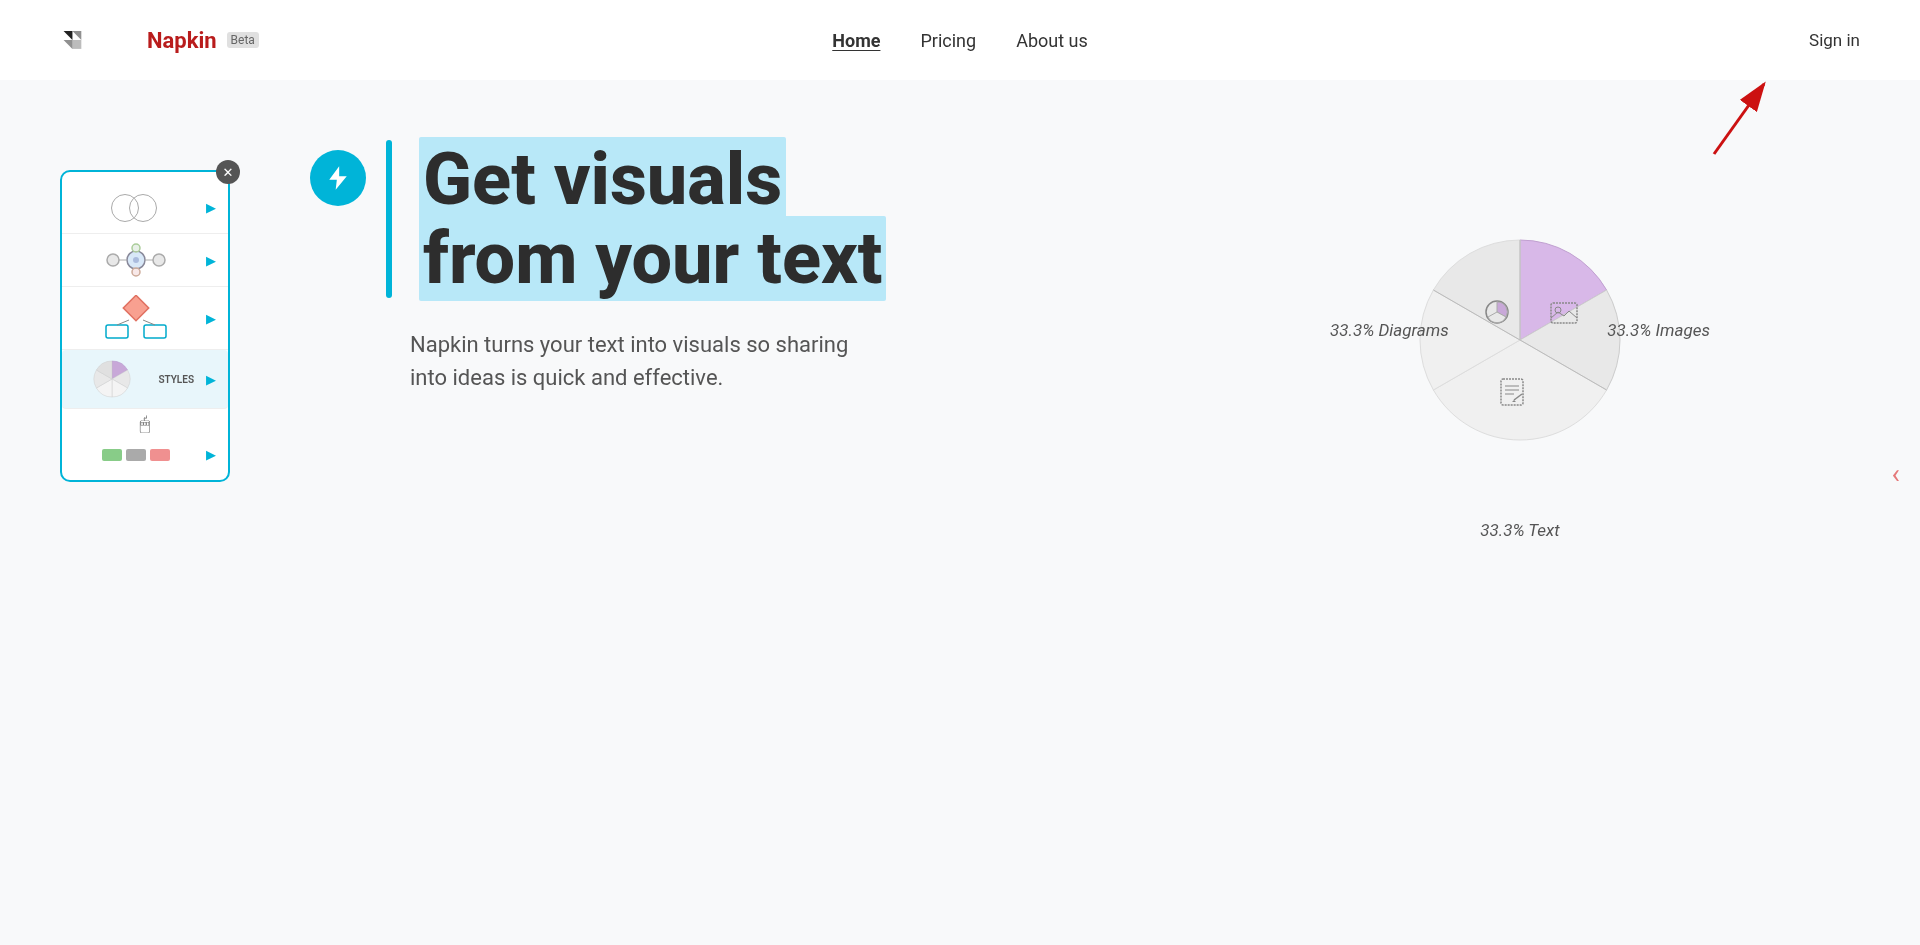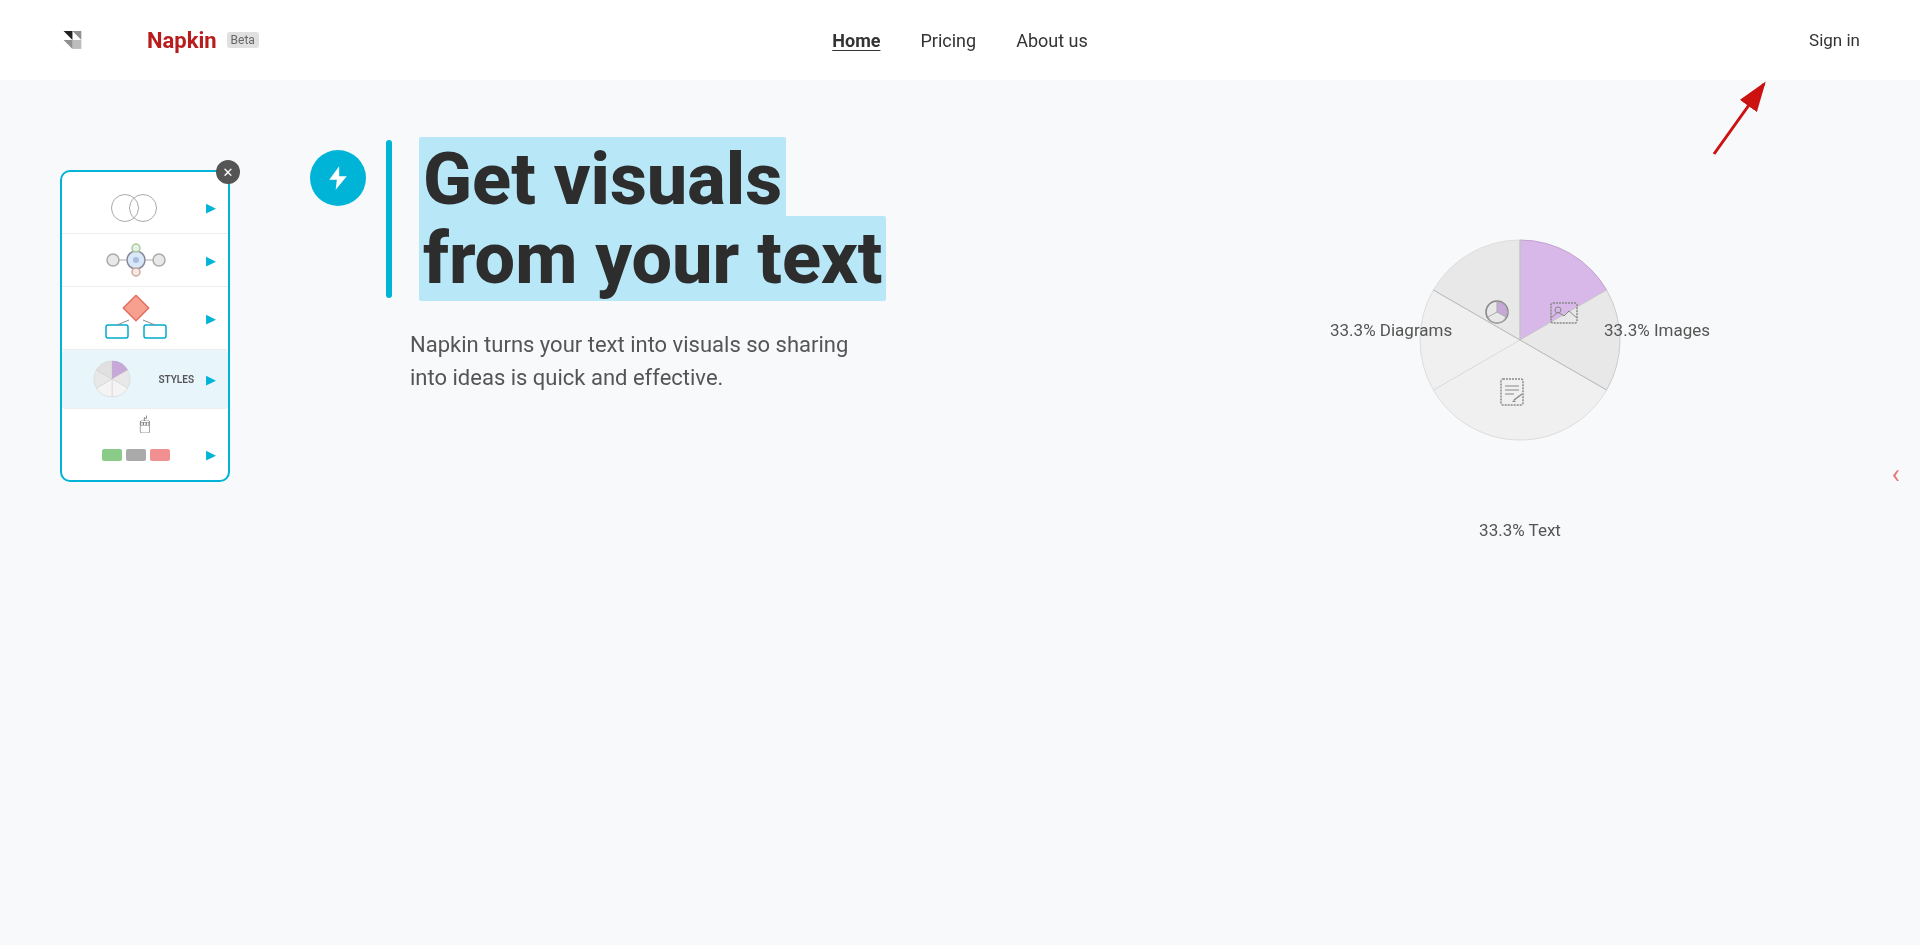--- a/index.html
+++ b/index.html
@@ -245,20 +245,21 @@
     .pie-chart-area {
       position: absolute;
       right: 200px;
       top: 100px;
       width: 400px;
       height: 380px;
       display: flex;
       flex-direction: column;
       align-items: center;
       justify-content: center;
+      font-style: italic;
     }
     .pie-labels-container {
       position: relative;
       width: 380px;
       height: 360px;
     }
     .pie-label-diagrams {
       position: absolute;
       left: 0;
       top: 130px;

